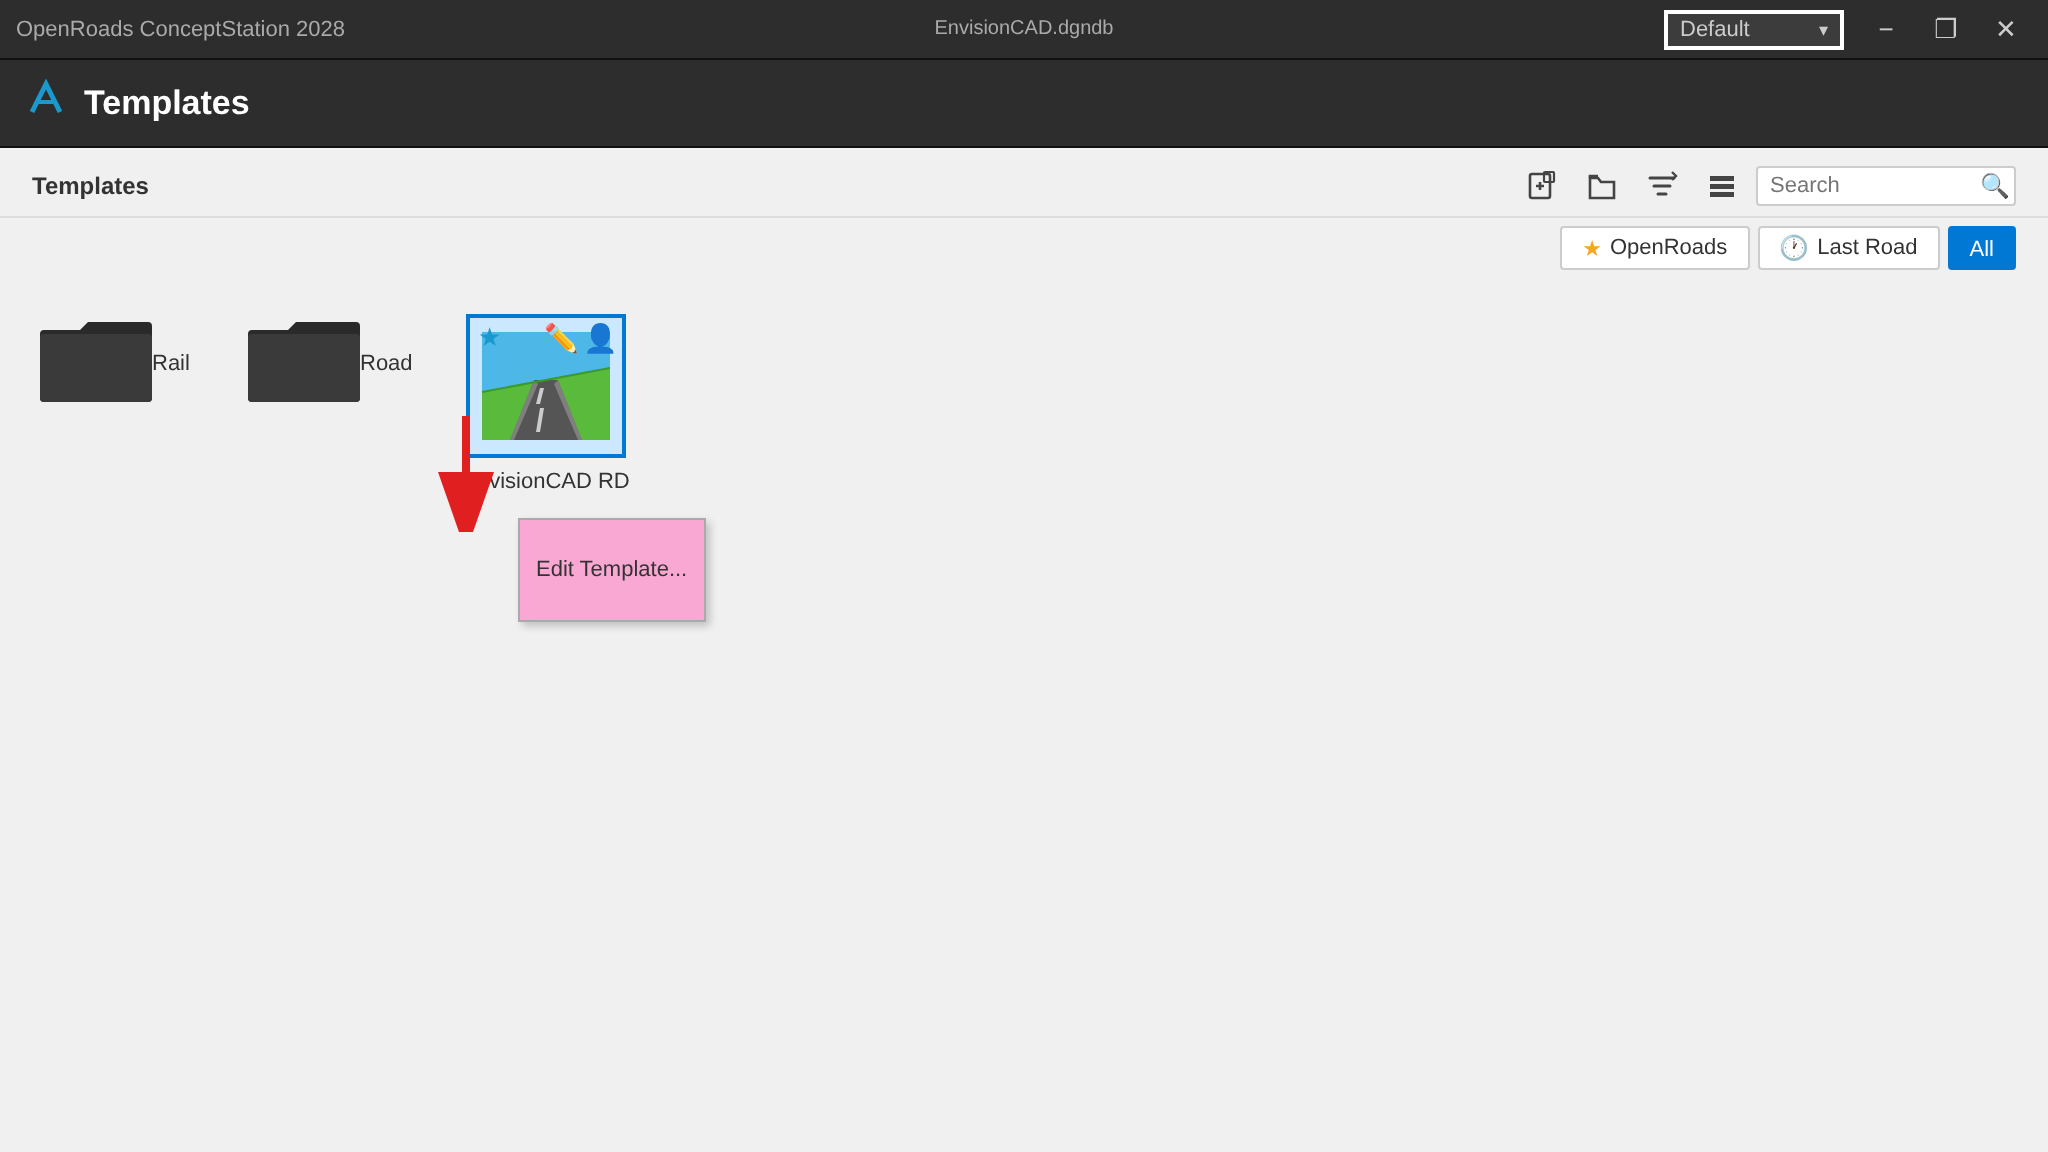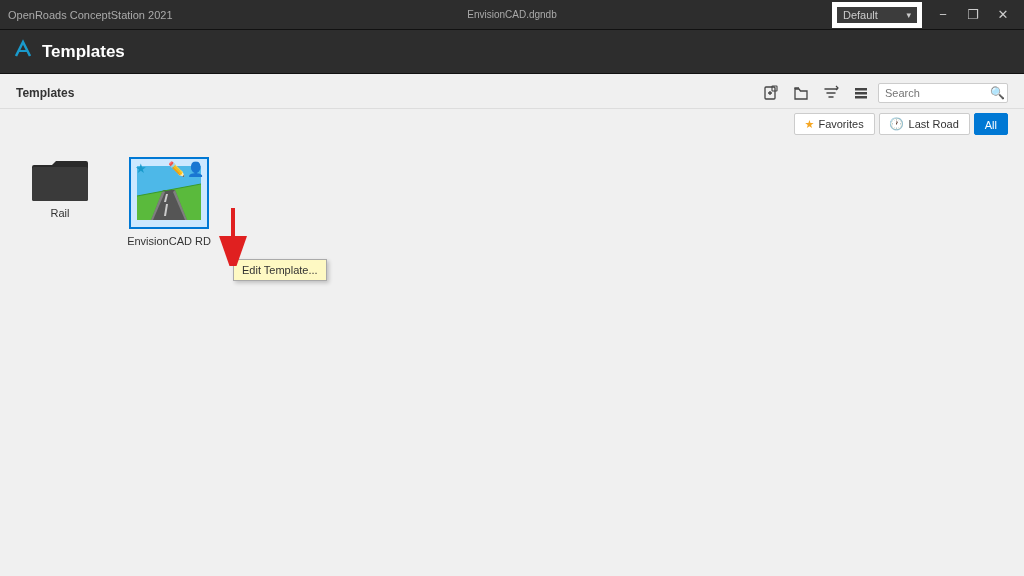--- a/index.html
+++ b/index.html
@@ -68,21 +68,21 @@
     }
     .header-title {
       color: #ffffff;
       font-size: 17px;
       font-weight: 600;
     }
 
     
     .profile-dropdown {
       background: #3c3c3c;
-      border: 5px solid #ffffff;
+      border: 2px solid #ffffff;
       color: #ccc;
       font-size: 11px;
       padding: 2px 6px;
       min-width: 90px;
       display: flex;
       align-items: center;
       justify-content: space-between;
       gap: 4px;
     }
     .profile-dropdown .arrow { font-size: 9px; }
@@ -180,21 +180,21 @@
       display: flex;
       align-items: flex-start;
       gap: 24px;
       position: relative;
       background: #f0f0f0;
     }
 
     
     .folder-item {
       display: flex;
-      flex-direction: column;
+      flex-direction: row;
       align-items: center;
       cursor: pointer;
       width: 80px;
     }
     .folder-icon {
       width: 56px;
       height: 44px;
       position: relative;
     }
     .folder-icon svg { width: 56px; height: 44px; }
@@ -248,49 +248,49 @@
     .template-label {
       margin-top: 6px;
       font-size: 11px;
       color: #333;
       text-align: center;
     }
 
     
     .context-tooltip {
       position: absolute;
-      background: #fef9c3;
+      background: #f9a8d4;
       border: 1px solid #aaa;
-      padding: 4px 8px;
+      padding: 19px 8px;
       font-size: 11px;
       color: #333;
       white-space: nowrap;
       box-shadow: 2px 2px 4px rgba(0,0,0,0.2);
       z-index: 10;
       top: 118px;
-      left: 233px;
+      left: 259px;
     }
 
     
     .red-arrow {
       position: absolute;
       top: 65px;
       left: 208px;
       z-index: 20;
     }
     .red-arrow svg {
       width: 50px;
       height: 60px;
     }
   </style>
 </head>
 <body>
 
 <div id="titlebar">
-  <span class="app-name">OpenRoads ConceptStation 2021</span>
+  <span class="app-name">OpenRoads ConceptStation 2028</span>
   <span class="file-name">EnvisionCAD.dgndb</span>
   <div style="display:flex;align-items:center;gap:8px;">
     <div class="profile-dropdown">
       <span>Default</span>
       <span class="arrow">▾</span>
     </div>
     <div class="window-controls">
       <button class="win-btn">−</button>
       <button class="win-btn">❐</button>
       <button class="win-btn close">✕</button>
@@ -342,21 +342,21 @@
       <div class="search-box">
         <input type="text" placeholder="Search" style="">
         <span class="search-icon">🔍</span>
       </div>
     </div>
   </div>
 
   <div id="filter-bar">
     <button class="filter-btn">
       <span class="star">★</span>
-      <span>Favorites</span>
+      <span>OpenRoads</span>
     </button>
     <button class="filter-btn">
       <span style="font-size:12px;">🕐</span>
       <span>Last Road</span>
     </button>
     <button class="filter-btn active">
       <span>All</span>
     </button>
   </div>
 
@@ -365,20 +365,29 @@
     <div class="folder-item">
       <div class="folder-icon">
         <svg viewBox="0 0 56 44" fill="none">
           <path d="M0 10 Q0 8 2 8 L20 8 L24 4 L54 4 Q56 4 56 6 L56 42 Q56 44 54 44 L2 44 Q0 44 0 42 Z" fill="#2a2a2a"></path>
           <path d="M0 12 Q0 10 2 10 L54 10 Q56 10 56 12 L56 42 Q56 44 54 44 L2 44 Q0 44 0 42 Z" fill="#3a3a3a"></path>
         </svg>
       </div>
       <span class="folder-label">Rail</span>
     </div>
 
+    <div class="folder-item">
+      <div class="folder-icon">
+        <svg viewBox="0 0 56 44" fill="none">
+          <path d="M0 10 Q0 8 2 8 L20 8 L24 4 L54 4 Q56 4 56 6 L56 42 Q56 44 54 44 L2 44 Q0 44 0 42 Z" fill="#2a2a2a"></path>
+          <path d="M0 12 Q0 10 2 10 L54 10 Q56 10 56 12 L56 42 Q56 44 54 44 L2 44 Q0 44 0 42 Z" fill="#3a3a3a"></path>
+        </svg>
+      </div>
+      <span class="folder-label">Road</span>
+    </div>
 
     <div class="template-item">
       <div class="template-thumb-container">
 
         <span class="template-star">★</span>
 
         <div class="template-actions">
           <span style="font-size:14px;color:#444;">✏️</span>
           <span style="font-size:14px;color:#444;">👤</span>
         </div>

